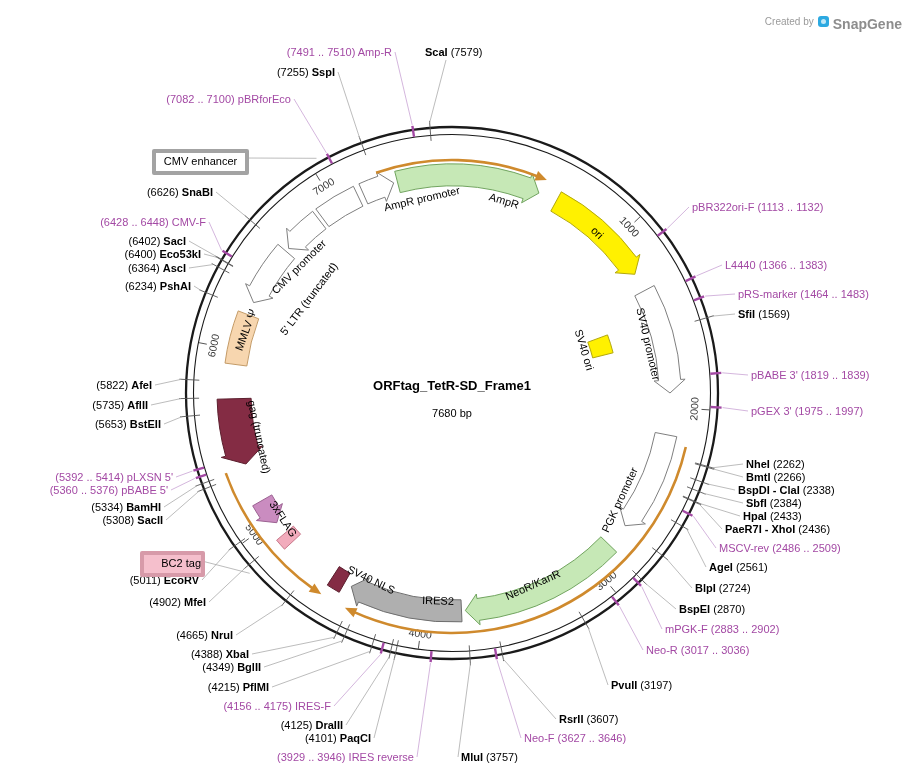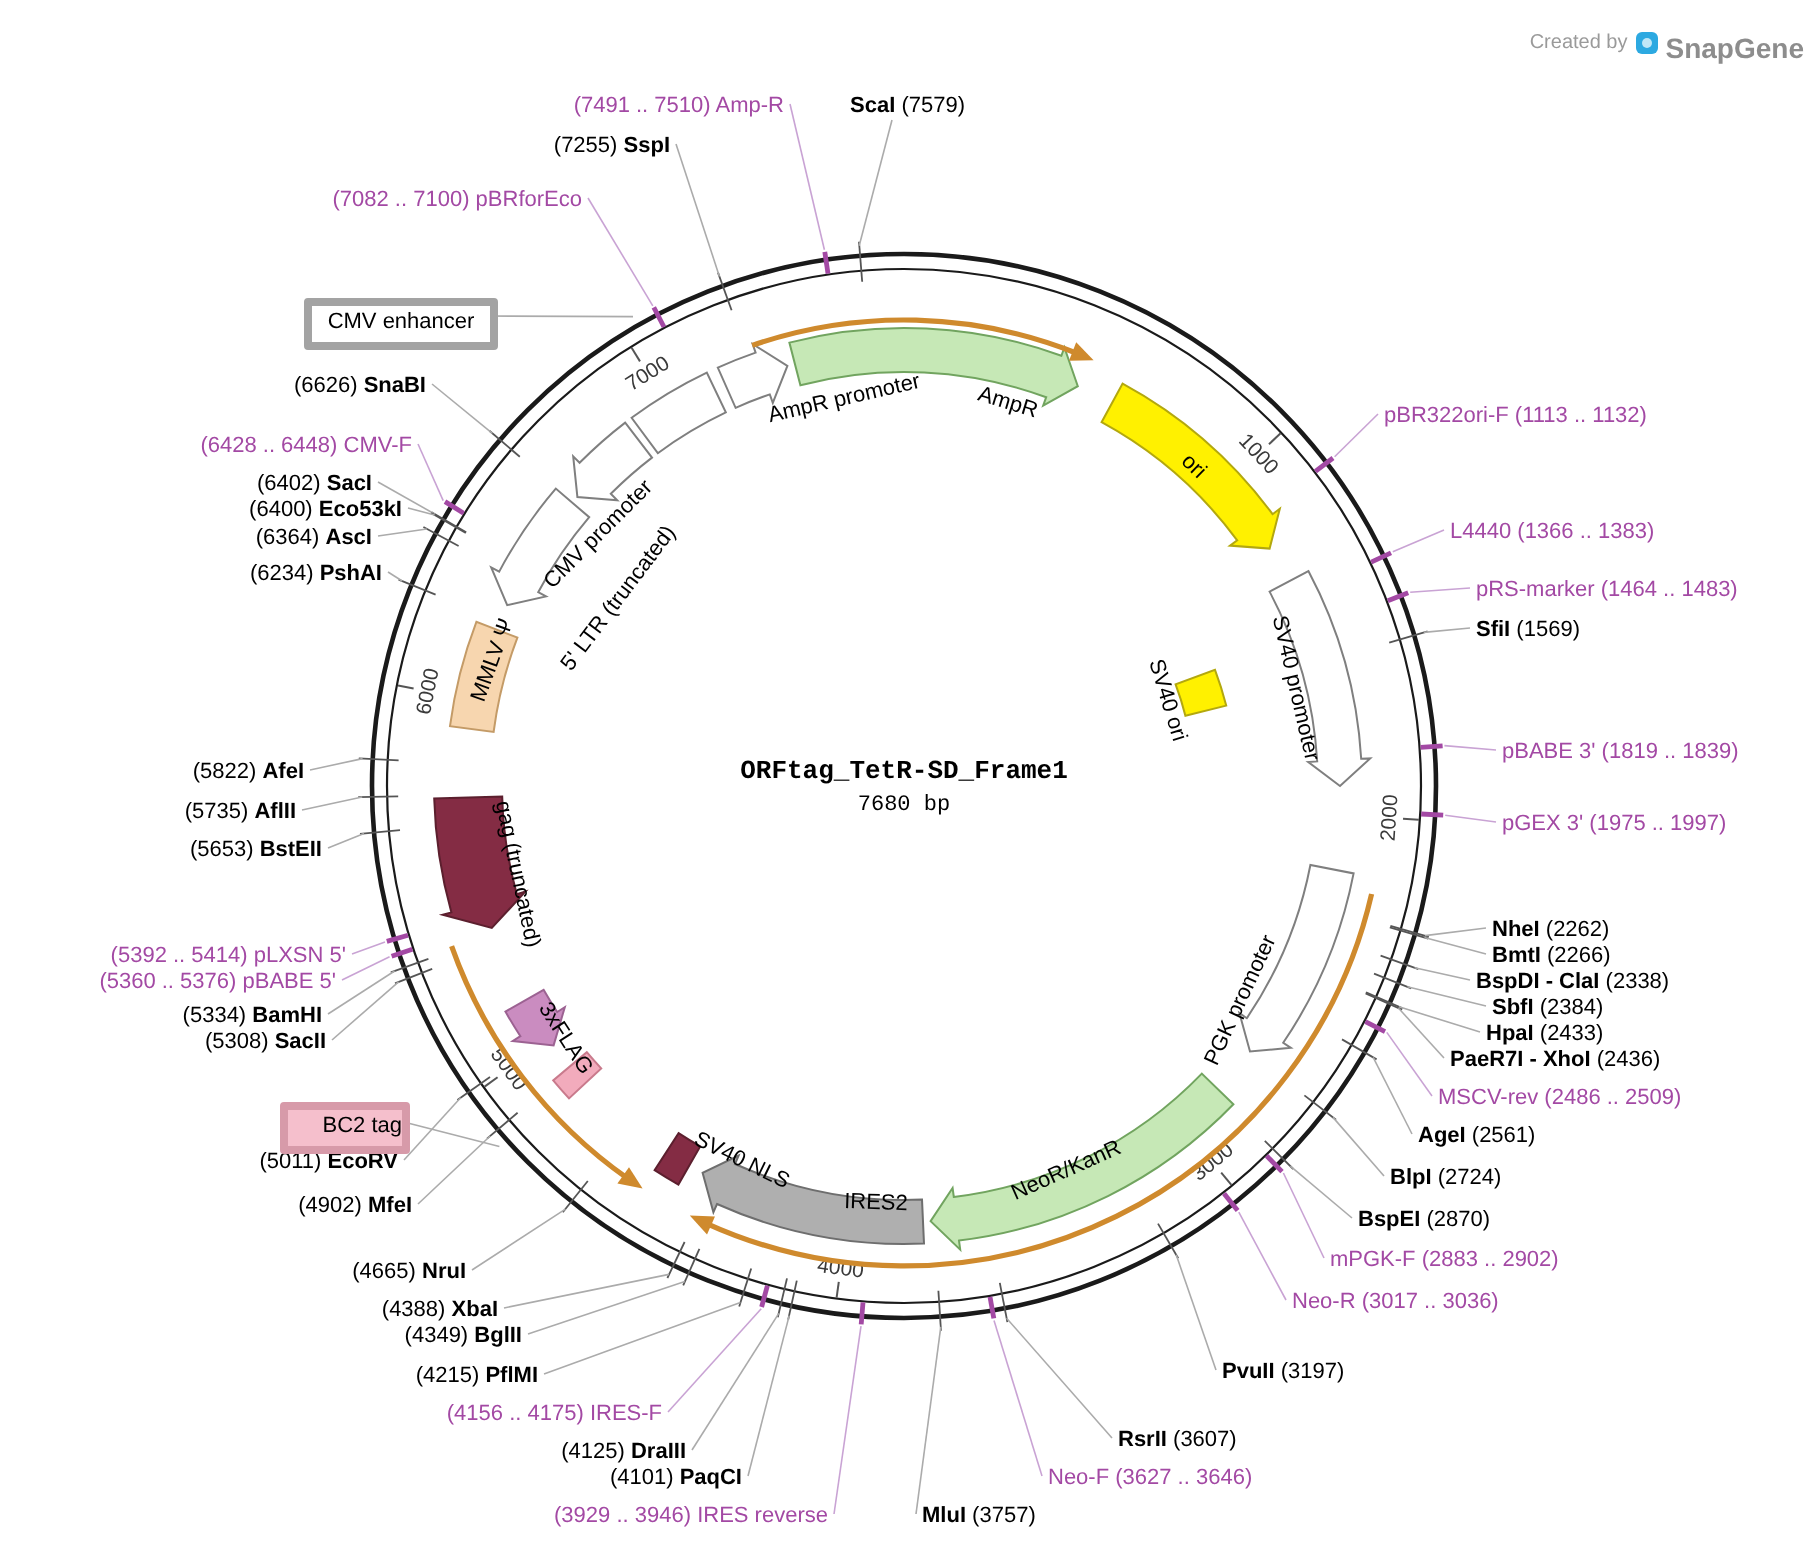--- a/index.html
+++ b/index.html
@@ -7,23 +7,23 @@
          font-family:"Liberation Sans",sans-serif;overflow:hidden;}
   svg{position:absolute;left:0;top:0;}
   .watermark{position:absolute;top:16px;right:8px;display:flex;align-items:flex-start;gap:4px;
              font-size:10px;color:#9a9a9a;}
   .watermark .brand{font-weight:bold;color:#8d8d8d;font-size:14px;}
   .sg-icon{display:inline-block;width:11px;height:11px;border-radius:3px;background:#2CA9E1;
            position:relative;}
   .sg-icon:after{content:"";position:absolute;left:3px;top:3px;width:5px;height:5px;
            border-radius:50%;background:#bfe7f7;}
   .title-block{position:absolute;left:452px;top:378px;transform:translateX(-50%);
-               text-align:center;white-space:nowrap;font-family:Liberation Mono, monospace;}
+               text-align:center;white-space:nowrap;}
   .title-block .name{font-weight:bold;font-size:13px;color:#000;}
-  .title-block .len{font-size:11px;color:#000;margin-top:4px;}
+  .title-block .len{font-size:11px;color:#000;margin-top:14px;}
   .boxed-label{position:absolute;font-size:11px;line-height:16px;text-align:center;
                border:4px solid #a3a3a3;border-radius:2px;color:#000;background:#fff;}
   #bc2-box{background:#F5BFCC;border-color:#d79aa9;}
 </style>
 </head>
 <body>
 
 <div class="stage">
   <svg id="map" width="910" height="773" viewBox="0 0 910 773">
       <circle cx="452" cy="393" r="266" fill="none" stroke="#1a1a1a" stroke-width="2.3"></circle>

